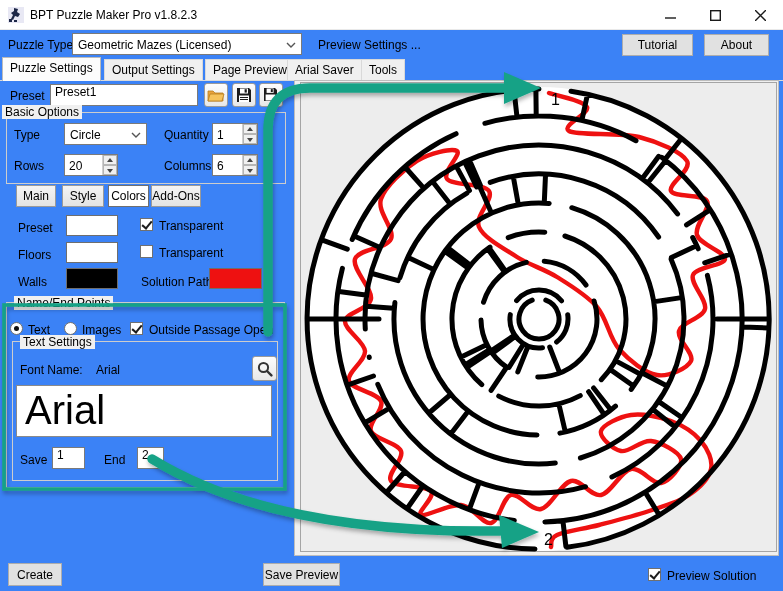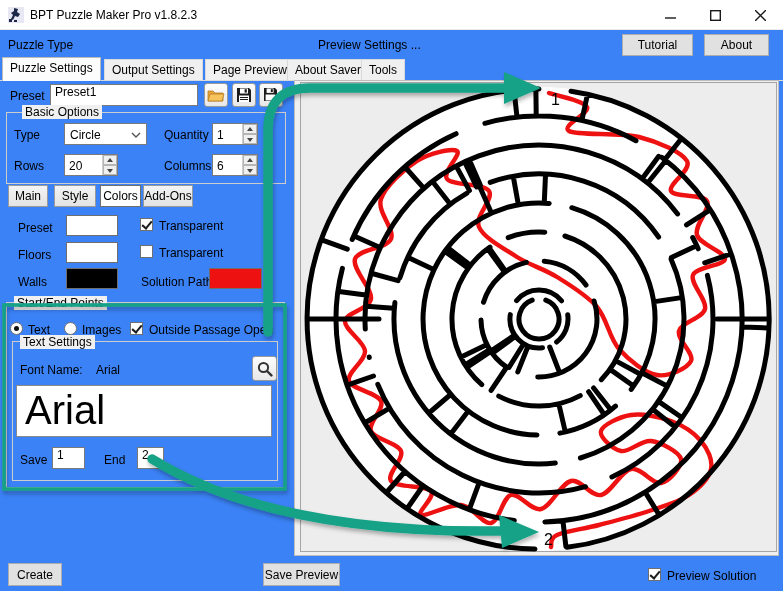--- a/index.html
+++ b/index.html
@@ -39,21 +39,21 @@
   .spin .val{flex:1;padding:4px 0 0 4px;font-size:12px;}
   .spin .arr{width:15px;display:flex;flex-direction:column;border-left:1px solid #cfcfcf;}
   .spin .arr div{flex:1;background:#f0f0f0;border:1px solid #b5b5b5;position:relative;margin:0;}
   .spin .up::after{content:"";position:absolute;left:3px;top:2px;border-left:3px solid transparent;border-right:3px solid transparent;border-bottom:4px solid #454545;}
   .spin .dn::after{content:"";position:absolute;left:3px;top:3px;border-left:3px solid transparent;border-right:3px solid transparent;border-top:4px solid #454545;}
   
   .swatch{position:absolute;width:52px;height:21px;border:1px solid #6e6e6e;}
   
   .tool{position:absolute;width:24px;height:24px;background:linear-gradient(#fdfdfd,#e8e8e8);border:1px solid #9a9a9a;border-radius:3px;display:flex;align-items:center;justify-content:center;}
   
-  .subtab{position:absolute;top:185px;height:22px;background:linear-gradient(#f4f4f4,#e3e3e3);border:1px solid #9a9a9a;display:flex;align-items:center;justify-content:center;font-size:12px;}
+  .subtab{position:absolute;top:185px;height:22px;background:linear-gradient(#f4f4f4,#e3e3e3);border:1px solid #9a9a9a;display:flex;align-items:center;justify-content:center;font-size:12px;margin-left:8px;}
   .subtab.active{background:#ffffff;border-color:#6f6f6f;}
   
   #pv-outer{position:absolute;left:294px;top:80px;width:485px;height:476px;border:1px solid #bdbdbd;background:#f0f0f0;}
   #pv-inner{position:absolute;left:300px;top:82px;width:477px;height:470px;border:1px solid #a5a5a5;background:#ededed;}
   #arial-preview{position:absolute;left:16px;top:385px;width:256px;height:52px;background:#fff;border:1px solid #8a8a8a;}
   #arial-preview span{position:absolute;left:8px;top:2px;font-size:40px;letter-spacing:0px;}
   #overlay{position:absolute;left:0;top:0;width:783px;height:591px;pointer-events:none;z-index:50;}
 </style>
 </head>
 <body>
@@ -79,29 +79,35 @@
         </svg>
     </div>
     <div class="caption-btn" style="right:0">
       <svg width="11" height="11">
           <path d="M0 0 L11 11 M11 0 L0 11" stroke="#1a1a1a" stroke-width="1.4"></path>
         </svg>
     </div>
   </div>
 
   <span class="lbl" style="left:8px;top:38px">Puzzle Type</span>
+  <div class="dd" style="left:72px;top:33px;width:230px">
+    <span class="txt">Geometric Mazes (Licensed)</span>
+    <svg class="chev" width="10" height="6">
+        <path d="M1 1 L5 5 L9 1" fill="none" stroke="#555" stroke-width="1.4"></path>
+      </svg>
+  </div>
   <span class="lbl" style="left:318px;top:38px">Preview Settings ...</span>
   <div class="wbtn" style="left:622px;top:34px;width:71px;height:22px">Tutorial</div>
   <div class="wbtn" style="left:704px;top:34px;width:65px;height:22px">About</div>
 
   <div id="pageline"></div>
   <div class="tab" style="left:104px">Output Settings</div>
   <div class="tab active" style="left:2px">Puzzle Settings</div>
   <div class="tab" style="left:205px">Page Preview</div>
-  <div class="tab" style="left:287px">About Saver</div>
+  <div class="tab" style="left:287px">Arial Saver</div>
   <div class="tab" style="left:361px">Tools</div>
 
   <span class="lbl" style="left:10px;top:89px">Preset</span>
   <input class="tin" style="left: 50px; top: 84px; width: 148px; height: 22px;" value="Preset1">
   <div class="tool" style="left:204px;top:83px">
     <svg width="18" height="14">
       <path d="M1 3 L6 3 L8 5 L16 5 L16 13 L1 13 Z" fill="#e8a33d" stroke="#b97d1e" stroke-width="0.8"></path>
       <path d="M3 6 L17 6 L15 13 L1 13 Z" fill="#f6c35c" stroke="#b97d1e" stroke-width="0.8"></path>
     </svg>
   </div>
@@ -119,21 +125,21 @@
     <svg width="17" height="17">
       <path d="M1 1 L12 1 L14 3 L14 14 L1 14 Z" fill="#1c1c1c"></path>
       <rect x="3.6" y="1.5" width="7" height="4.4" fill="#ffffff"></rect>
         <rect x="7.8" y="2.1" width="2" height="3" fill="#1c1c1c"></rect>
       <rect x="2.6" y="7.5" width="9.8" height="6" fill="#ffffff"></rect>
       <path d="M13 10 L13 16 M10 13 L16 13" stroke="#1c1c1c" stroke-width="2.2"></path>
     </svg>
   </div>
 
   <div class="grp" style="left:6px;top:112px;width:280px;height:72px"></div>
-  <span class="grp-label" style="left:22px;top:105px">Basic Options</span>
+  <span class="grp-label" style="left:2px;top:105px">Basic Options</span>
   <span class="lbl" style="left:14px;top:128px">Type</span>
   <div class="dd" style="left:64px;top:123px;width:83px">
     <span class="txt">Circle</span>
     <svg class="chev" width="10" height="6">
         <path d="M1 1 L5 5 L9 1" fill="none" stroke="#555" stroke-width="1.4"></path>
       </svg>
   </div>
   <span class="lbl" style="left:164px;top:128px">Quantity</span>
   <div class="spin" style="left:212px;top:123px;width:46px">
     <div class="val">1</div>
@@ -173,21 +179,21 @@
   <div class="swatch" style="left: 66px; top: 242px; background: rgb(255, 255, 255);"></div>
   <div class="chk" style="left:140px;top:245px"></div>
   <span class="lbl" style="left:159px;top:246px">Transparent</span>
 
   <span class="lbl" style="left:18px;top:275px">Walls</span>
   <div class="swatch" style="left: 66px; top: 268px; background: rgb(0, 0, 0);"></div>
   <span class="lbl" style="left:141px;top:275px">Solution Path</span>
   <div class="swatch" style="left: 209px; top: 268px; width: 53px; background: rgb(238, 17, 17);"></div>
 
   <div class="grp" style="left:6px;top:302px;width:279px;height:186px"></div>
-  <span class="grp-label" style="left:14px;top:296px">Start/End Points</span>
+  <span class="grp-label" style="left:14px;top:296px">Name/End Points</span>
 
   <div class="radio selected" style="left:10px;top:322px"></div>
   <span class="lbl" style="left:28px;top:323px">Text</span>
   <div class="radio" style="left:64px;top:322px"></div>
   <span class="lbl" style="left:82px;top:323px">Images</span>
   <div class="chk checked" style="left:130px;top:322px"></div>
   <span class="lbl" style="left:149px;top:323px">Outside Passage Open</span>
 
   <div class="grp" style="left:12px;top:341px;width:266px;height:140px"></div>
   <span class="grp-label" style="left:20px;top:335px">Text Settings</span>

